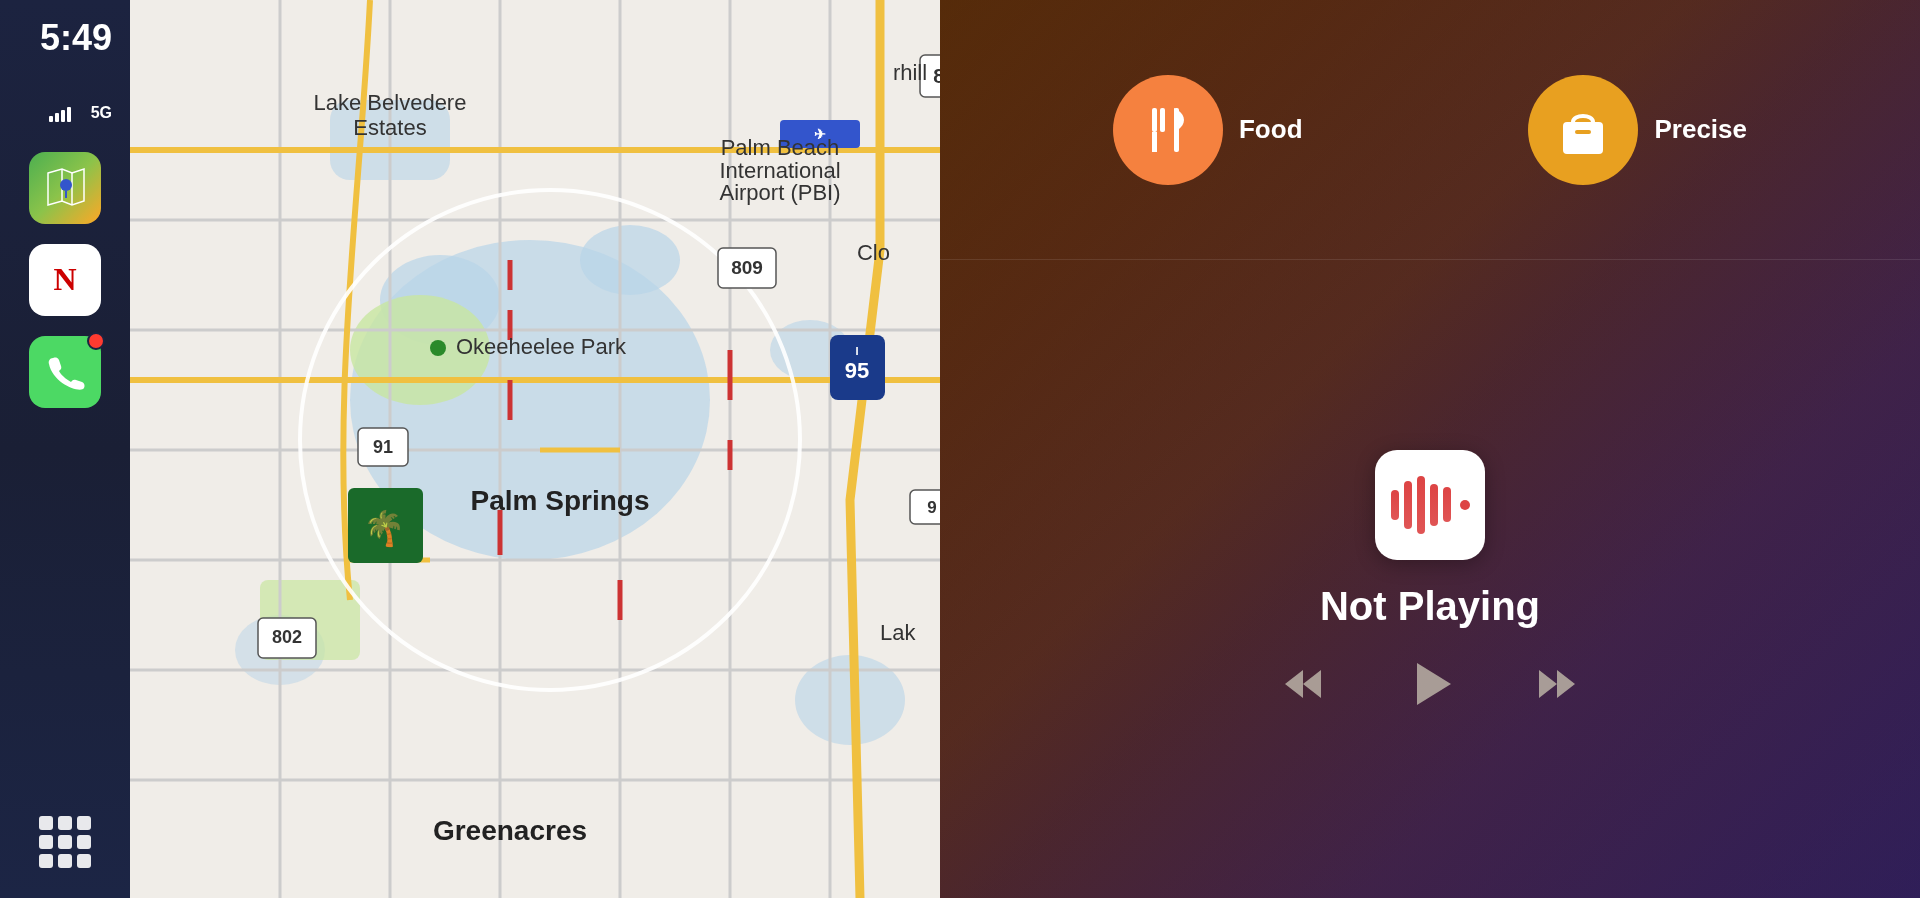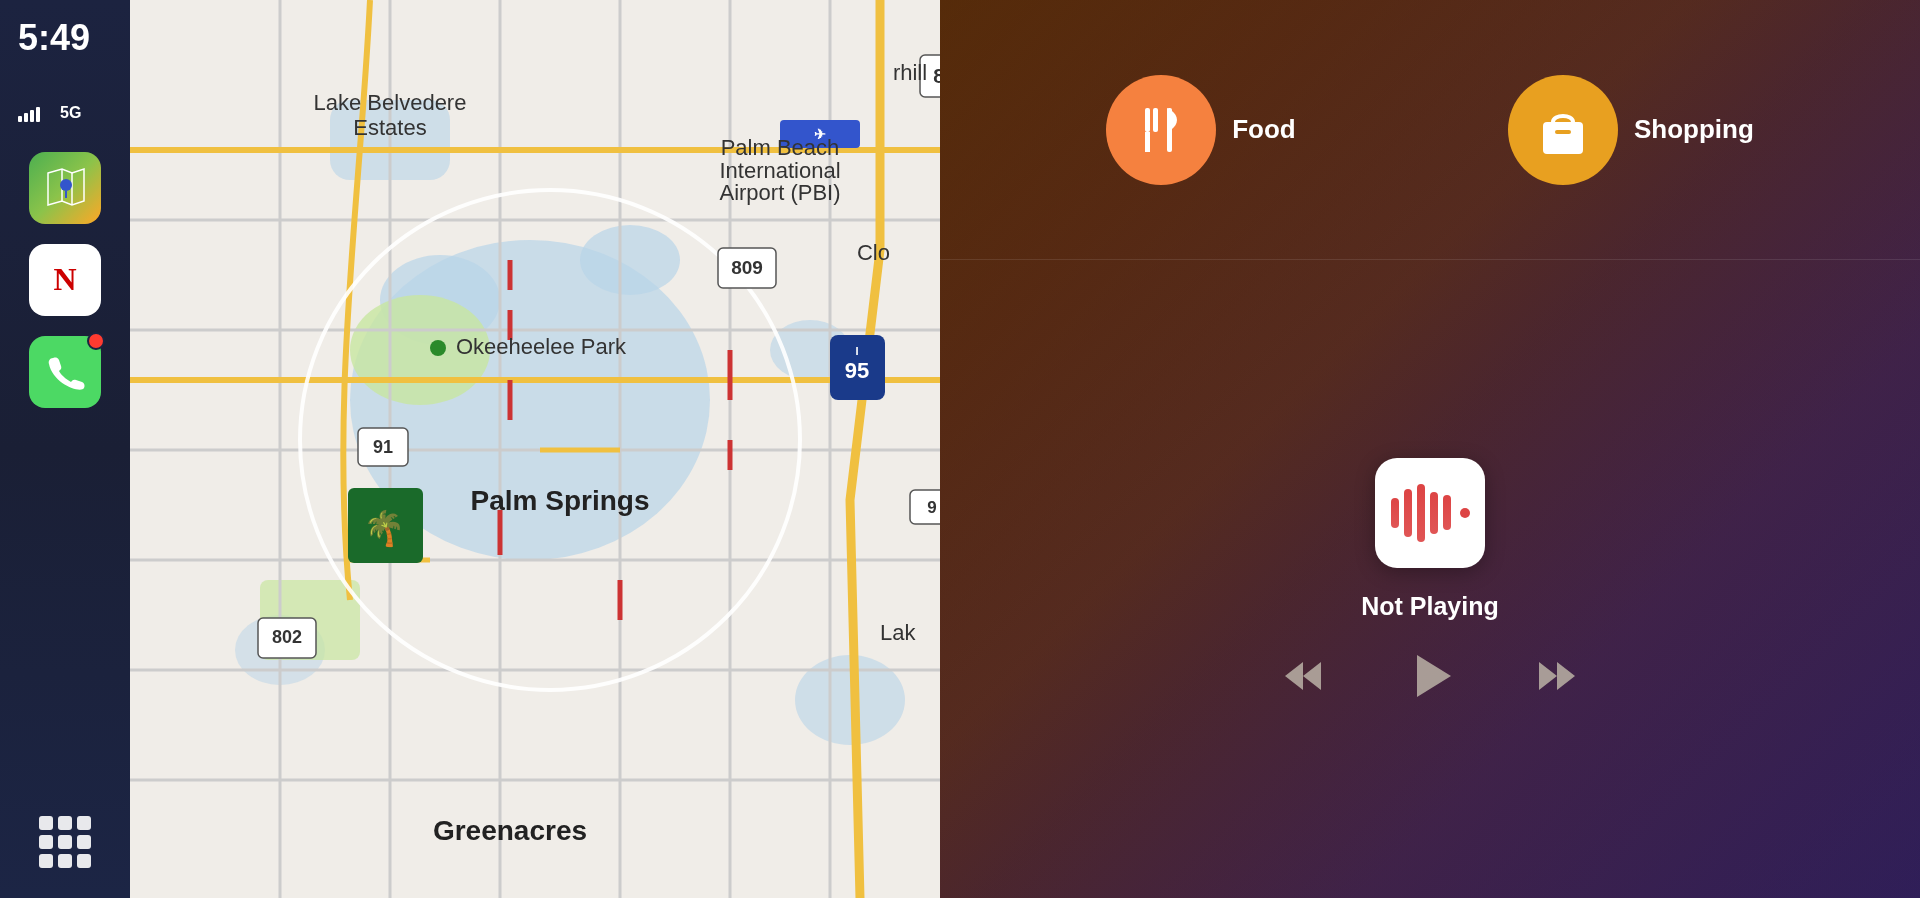--- a/index.html
+++ b/index.html
@@ -21,21 +21,21 @@
       flex-direction: column;
       align-items: center;
       padding: 20px 0;
       flex-shrink: 0;
       z-index: 10;
     }
 
     .status-bar {
       display: flex;
       flex-direction: column;
-      align-items: flex-start;
+      align-items: flex-end;
       width: 100%;
       padding: 0 18px;
       margin-bottom: 30px;
     }
 
     .time {
       color: white;
       font-size: 36px;
       font-weight: 600;
       line-height: 1;
@@ -261,21 +261,21 @@
     .music-dot {
       width: 10px;
       height: 10px;
       border-radius: 50%;
       background: #d44;
       margin-left: 4px;
     }
 
     .not-playing-label {
       color: white;
-      font-size: 25px;
+      font-size: 40px;
       font-weight: 600;
       margin-bottom: 30px;
     }
 
     .playback-controls {
       display: flex;
       align-items: center;
       gap: 80px;
     }
 
@@ -479,21 +479,21 @@
 
 
     <div class="category-item">
       <div class="category-icon-circle category-icon-shopping">
         <svg viewBox="0 0 60 60" fill="white">
           <rect x="10" y="22" width="40" height="32" rx="4"></rect>
           <path d="M20 22 C20 14 40 14 40 22" fill="none" stroke="white" stroke-width="4"></path>
           <rect x="22" y="30" width="16" height="4" rx="2" fill="#E8A020"></rect>
         </svg>
       </div>
-      <span class="category-label">Shopping</span>
+      <span class="category-label">Precise</span>
     </div>
   </div>
 
   <div class="music-panel">
     <div class="music-app-icon">
       <div class="podcast-bars">
         <div class="podcast-bar" style="height:30px"></div>
         <div class="podcast-bar" style="height:48px"></div>
         <div class="podcast-bar" style="height:58px"></div>
         <div class="podcast-bar" style="height:42px"></div>

